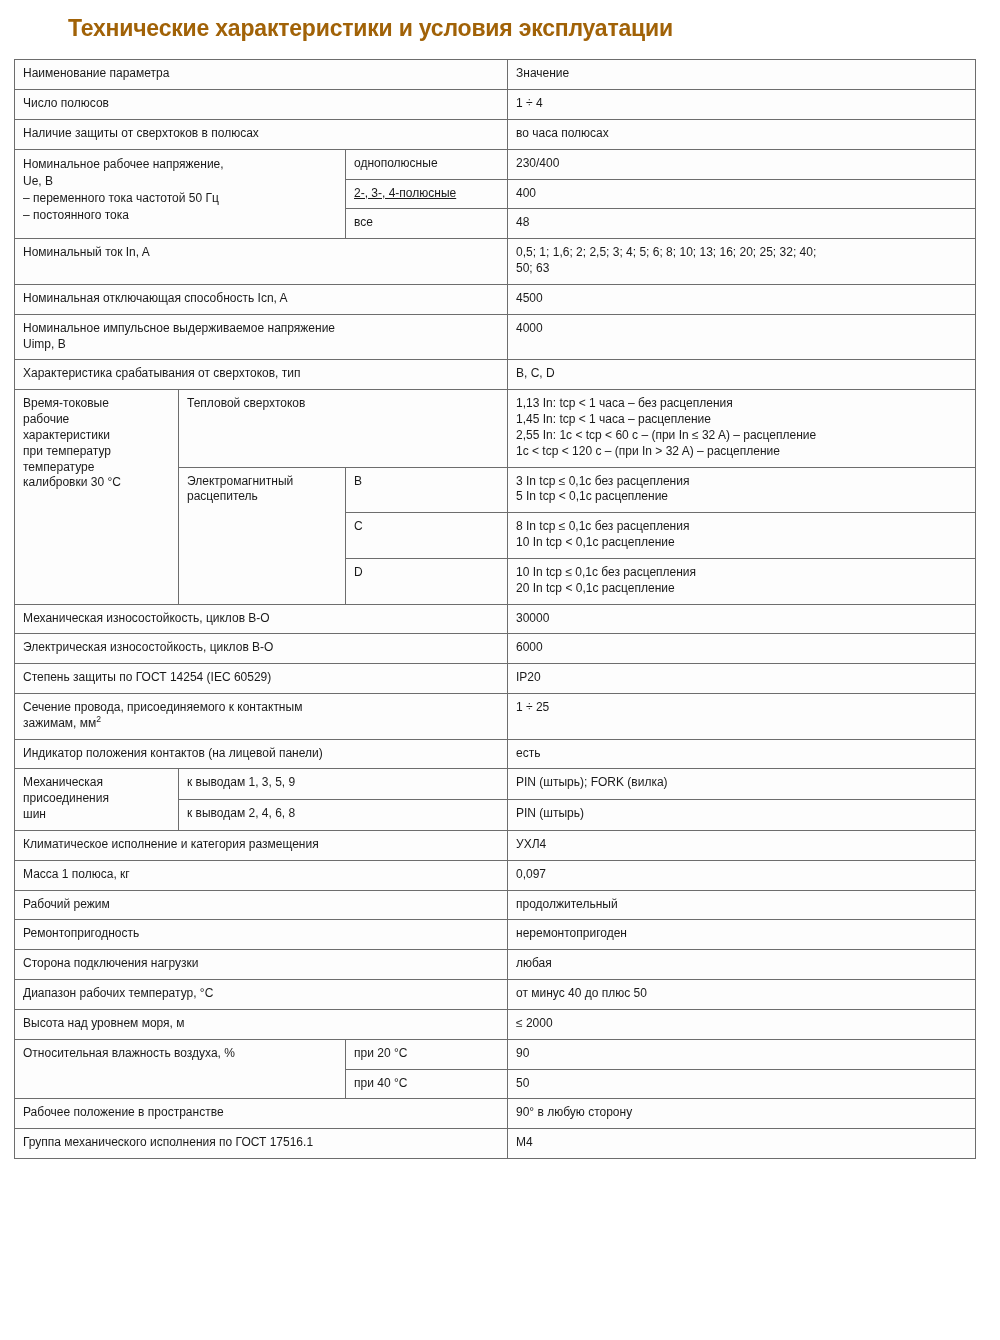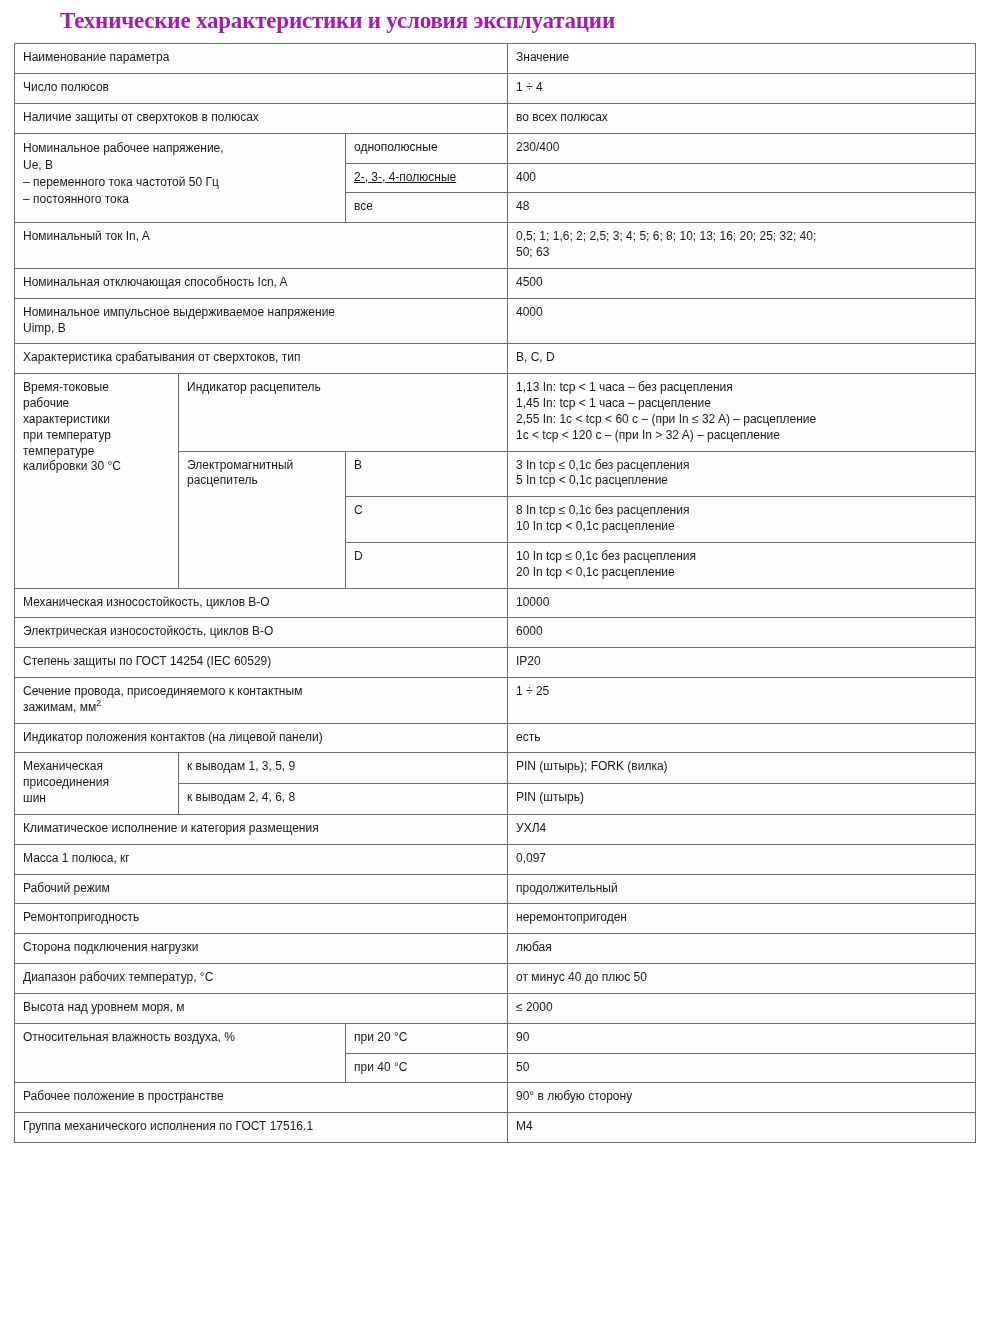--- a/index.html
+++ b/index.html
@@ -18,26 +18,25 @@
   .page {
     position: relative;
     width: 1000px;
     height: 1340px;
     box-sizing: border-box;
     padding: 0;
   }
   .page-title {
     font-size: 23px;
     font-weight: bold;
-    color: #a21caf;
+    color: #a16207;
     letter-spacing: -0.2px;
-    margin: 0;
+    margin: 8px;
     padding: 8px 0 10px 60px;
     line-height: 1.1;
-    font-family: Liberation Serif, serif;
   }
   table.spec {
     width: 961px;
     margin-left: 14px;
     border-collapse: collapse;
     table-layout: fixed;
     font-size: 12px;
     line-height: 1.32;
   }
   table.spec td {
@@ -84,21 +83,21 @@
         <td class="val">Значение</td>
       </tr>
 
       <tr>
         <td class="p1" colspan="3">Число полюсов</td>
         <td class="val">1 ÷ 4</td>
       </tr>
 
       <tr>
         <td class="p1" colspan="3">Наличие защиты от сверхтоков в полюсах</td>
-        <td class="val">во всех полюсах</td>
+        <td class="val">во часа полюсах</td>
       </tr>
 
       <tr>
         <td class="p1 tall" colspan="2" rowspan="3">
           <span class="ln">Номинальное рабочее напряжение,</span>
           <span class="ln">Ue, В</span>
           <span class="ln">– переменного тока частотой 50 Гц</span>
           <span class="ln">– постоянного тока</span>
         </td>
         <td class="sub">однополюсные</td>
@@ -141,21 +140,21 @@
 
       <tr>
         <td rowspan="4">
           <span class="ln">Время-токовые</span>
           <span class="ln">рабочие</span>
           <span class="ln">характеристики</span>
           <span class="ln">при температур</span>
           <span class="ln">температуре</span>
           <span class="ln">калибровки 30 °С</span>
         </td>
-        <td colspan="2">Индикатор расцепитель</td>
+        <td colspan="2">Тепловой сверхтоков</td>
         <td class="val">
           <span class="ln">1,13 In: tср &lt; 1 часа – без расцепления</span>
           <span class="ln">1,45 In: tср &lt; 1 часа – расцепление</span>
           <span class="ln">2,55 In: 1c &lt; tср &lt; 60 c – (при In ≤ 32 A) – расцепление</span>
           <span class="ln">1c &lt; tср &lt; 120 c – (при In &gt; 32 A) – расцепление</span>
         </td>
       </tr>
 
       <tr>
         <td rowspan="3">
@@ -180,21 +179,21 @@
       <tr>
         <td>D</td>
         <td class="val">
           <span class="ln">10 In  tср ≤ 0,1c  без расцепления</span>
           <span class="ln">20 In  tср &lt; 0,1c  расцепление</span>
         </td>
       </tr>
 
       <tr>
         <td class="p1" colspan="3">Механическая износостойкость, циклов В-О</td>
-        <td class="val">10000</td>
+        <td class="val">30000</td>
       </tr>
 
       <tr>
         <td class="p1" colspan="3">Электрическая износостойкость, циклов В-О</td>
         <td class="val">6000</td>
       </tr>
 
       <tr>
         <td class="p1" colspan="3">Степень защиты по ГОСТ 14254 (IEC 60529)</td>
         <td class="val">IP20</td>

